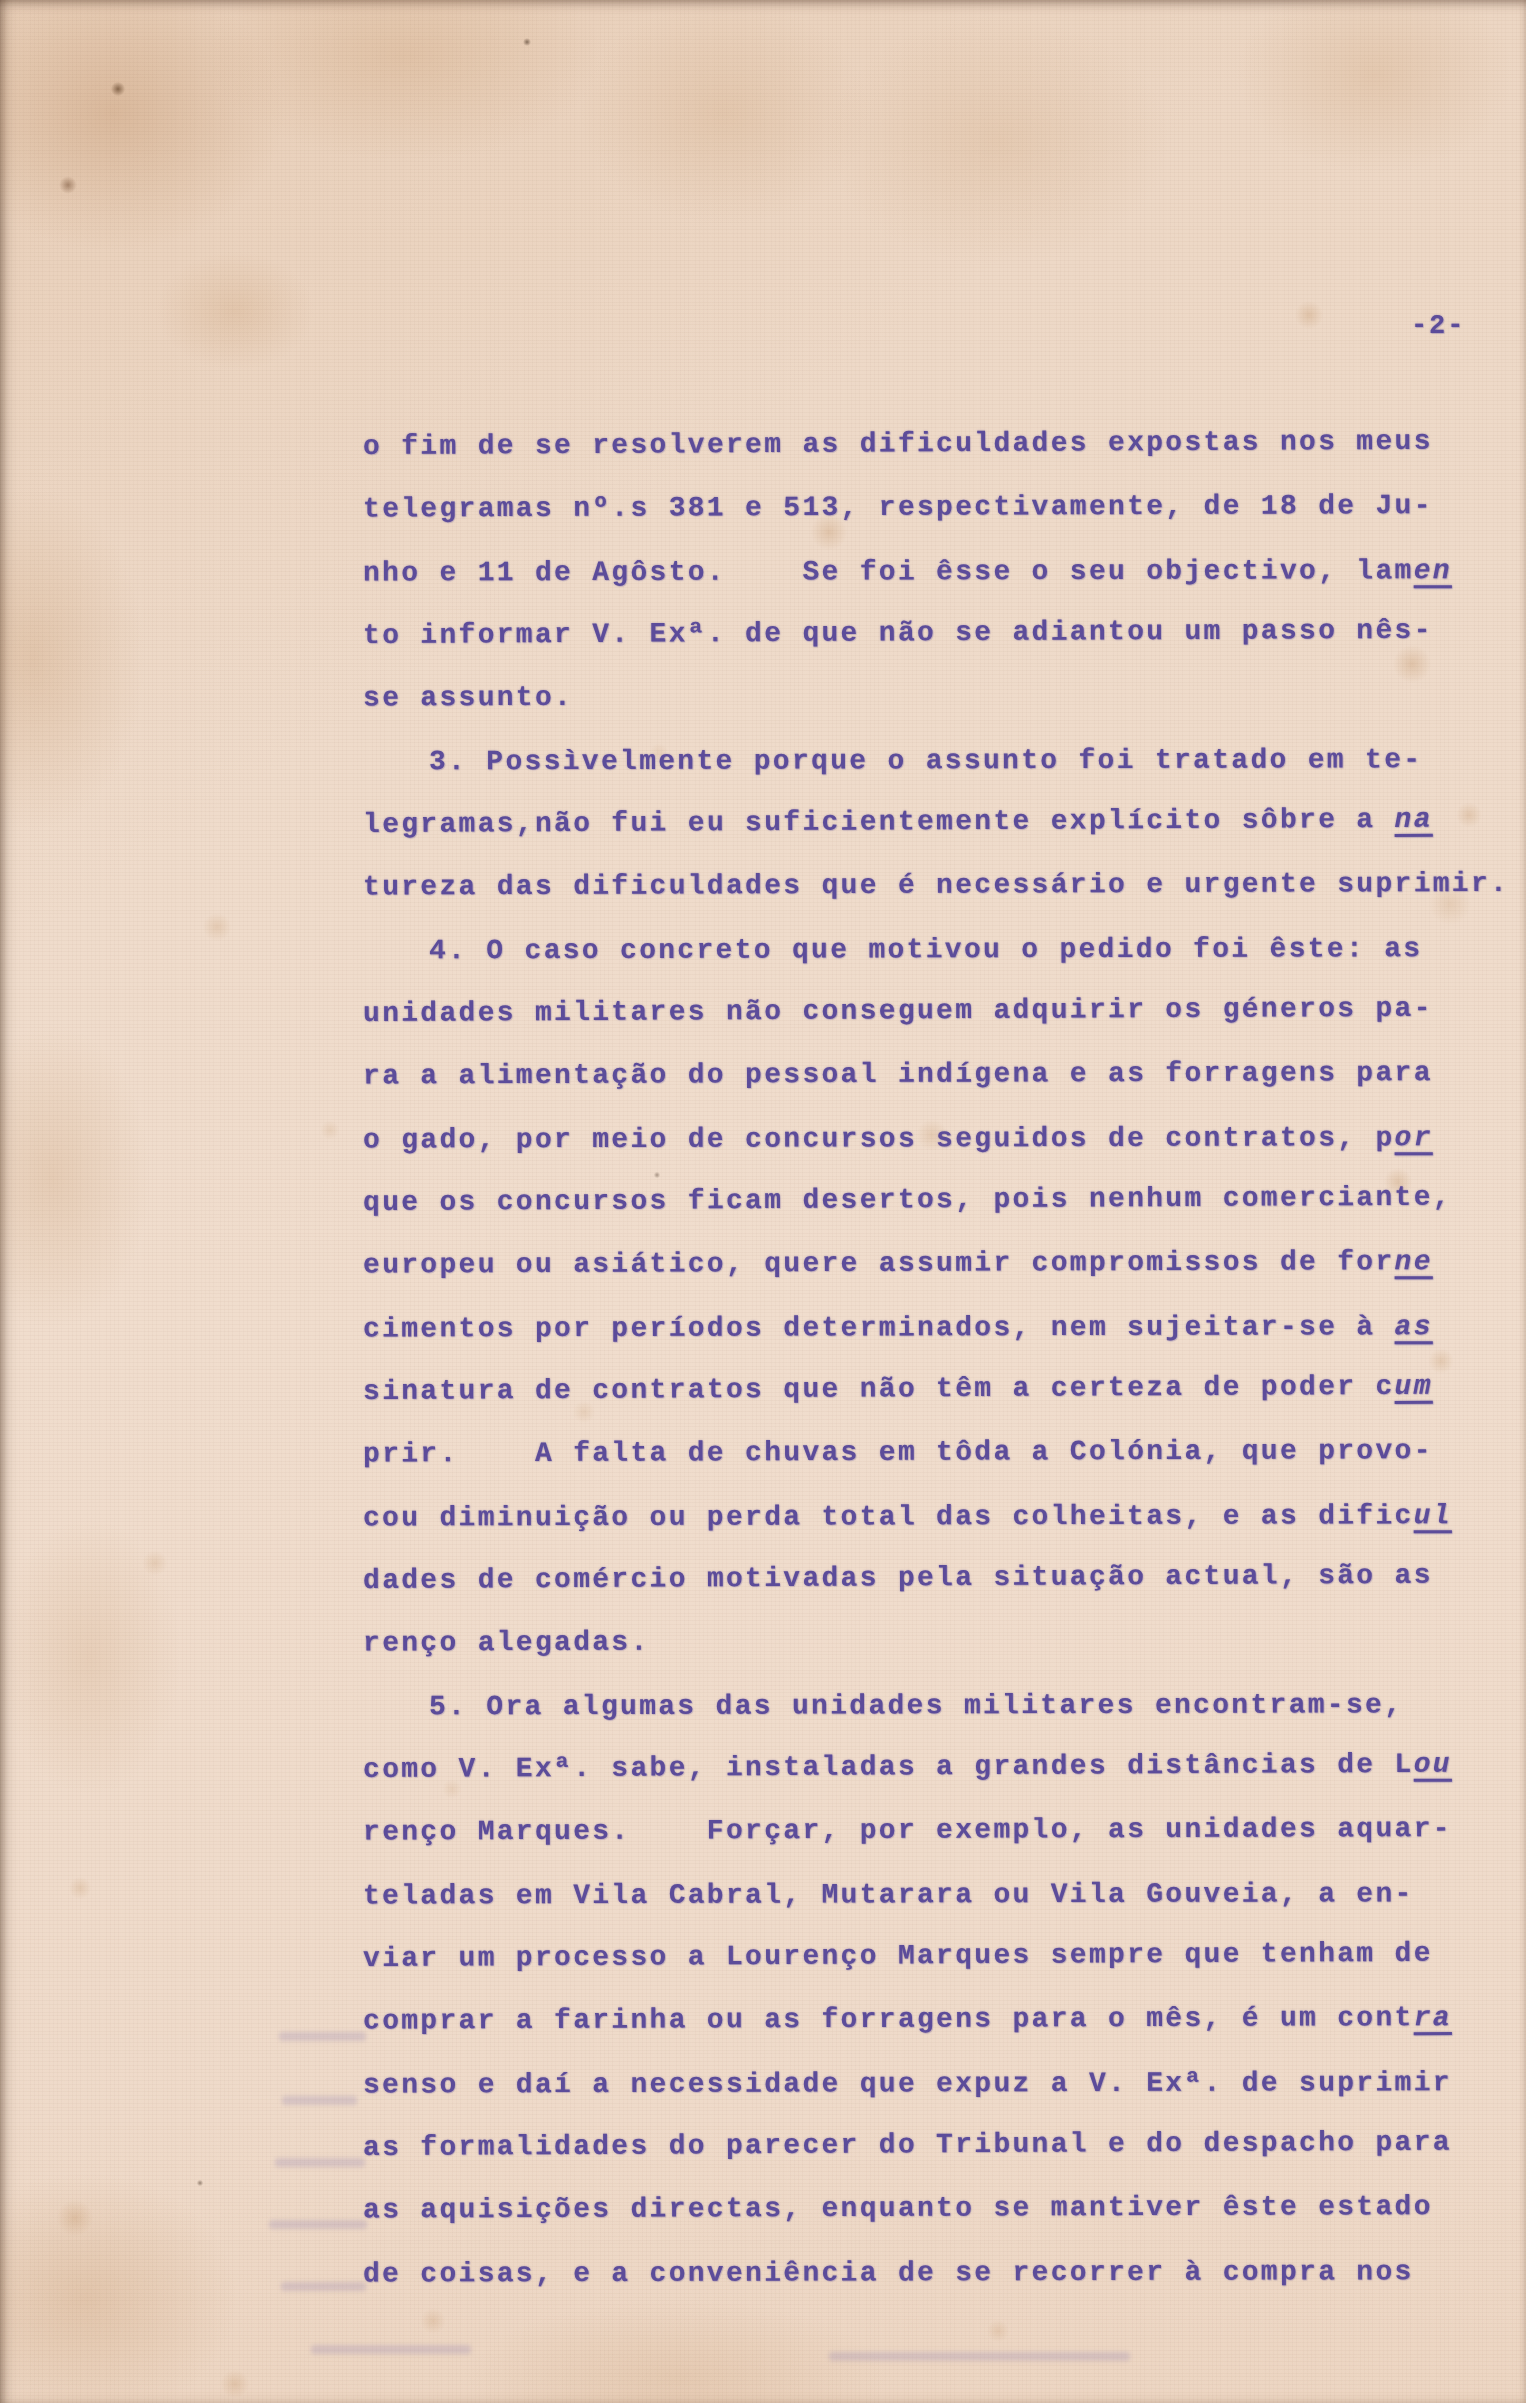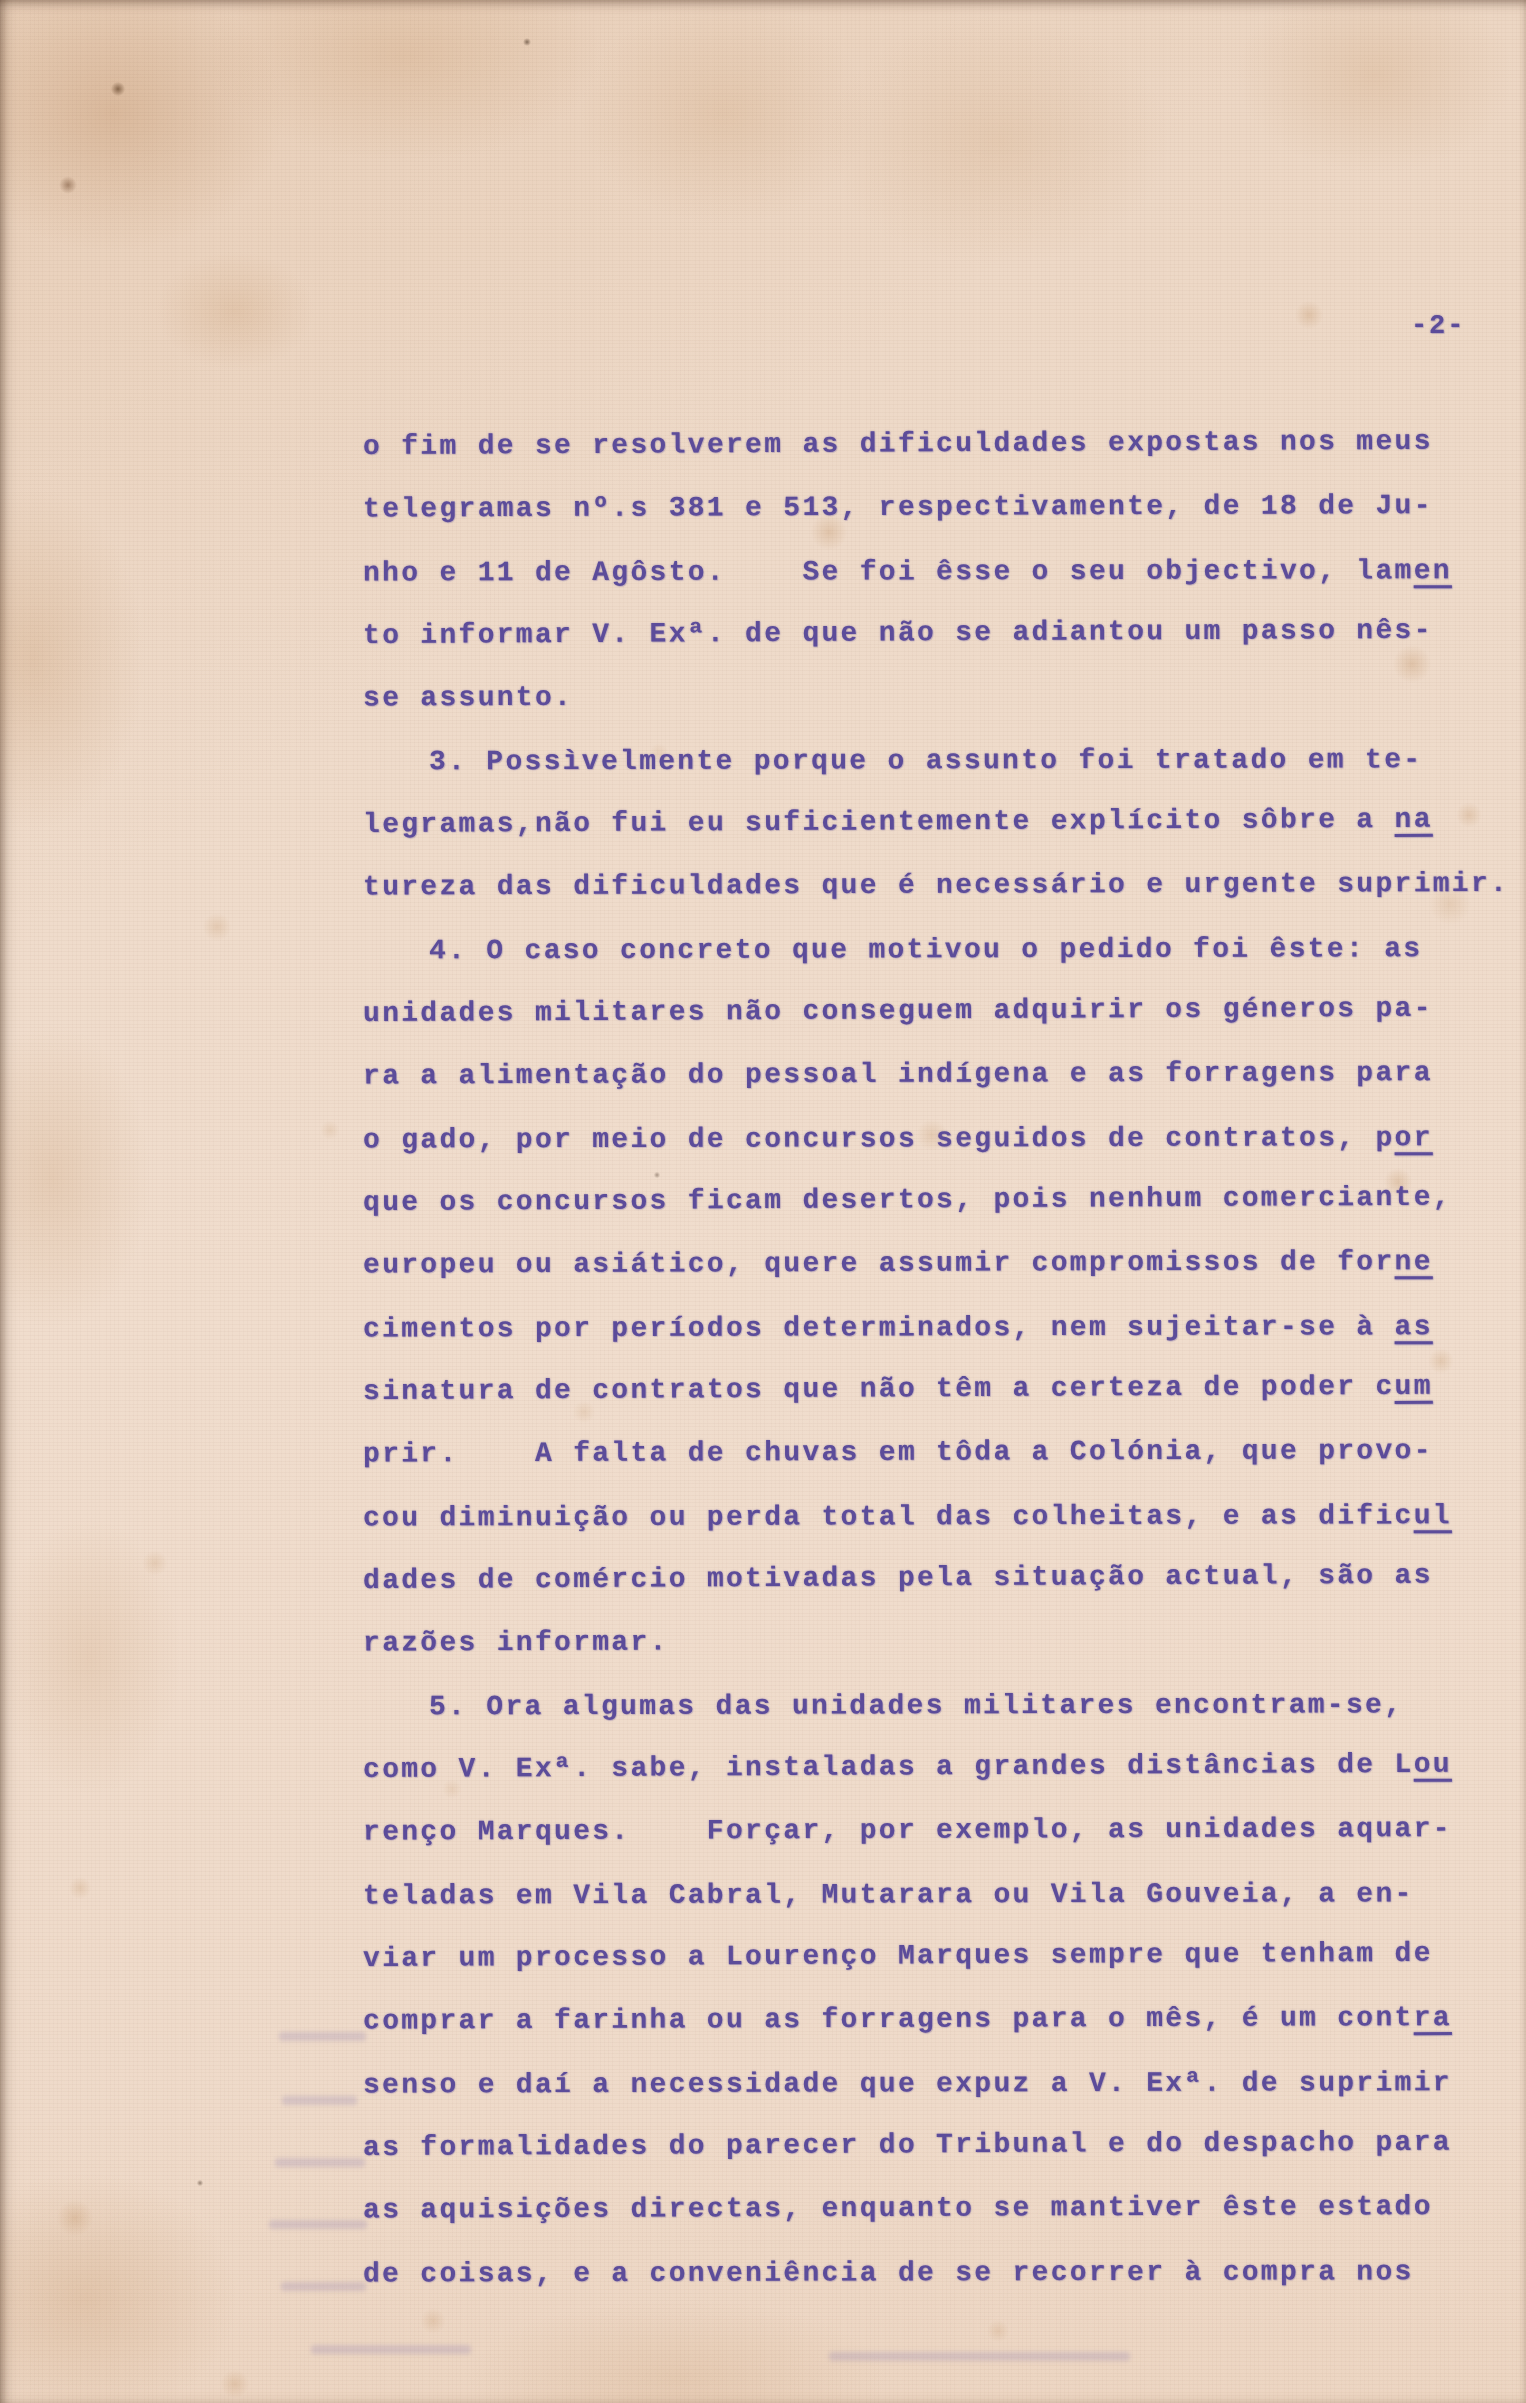--- a/index.html
+++ b/index.html
@@ -96,20 +96,21 @@
     transform-origin:left center;
   }
   .line:nth-child(3n)  {transform:translateY(0.5px) rotate(-0.12deg);}
   .line:nth-child(3n+1){transform:rotate(-0.28deg);}
   .line:nth-child(3n+2){transform:translateY(-0.5px) rotate(-0.18deg);}
   .line.indent{padding-left:66px;}
   .useg{
     text-decoration:underline;
     text-decoration-thickness:2.8px;
     text-underline-offset:6.6px;
+    font-style:italic;
   }
 </style>
 </head>
 <body style="--ink: #5c4c9a; background: rgb(237, 218, 201);">
 
 <div class="page">
   <div class="stains"></div>
   <div class="texture"></div>
   <div class="ghosts">
     <i class="g1"></i>
@@ -134,21 +135,21 @@
       <div class="line"><span>unidades militares não conseguem adquirir os géneros pa-</span></div>
       <div class="line"><span>ra a alimentação do pessoal indígena e as forragens para</span></div>
       <div class="line"><span>o gado, por meio de concursos seguidos de contratos, p</span><span class="useg">or</span></div>
       <div class="line"><span>que os concursos ficam desertos, pois nenhum comerciante,</span></div>
       <div class="line"><span>europeu ou asiático, quere assumir compromissos de for</span><span class="useg">ne</span></div>
       <div class="line"><span>cimentos por períodos determinados, nem sujeitar-se à </span><span class="useg">as</span></div>
       <div class="line"><span>sinatura de contratos que não têm a certeza de poder c</span><span class="useg">um</span></div>
       <div class="line"><span>prir.    A falta de chuvas em tôda a Colónia, que provo-</span></div>
       <div class="line"><span>cou diminuição ou perda total das colheitas, e as dific</span><span class="useg">ul</span></div>
       <div class="line"><span>dades de comércio motivadas pela situação actual, são as</span></div>
-      <div class="line"><span>razões informar.</span></div>
+      <div class="line"><span>renço alegadas.</span></div>
       <div class="line indent"><span>5. Ora algumas das unidades militares encontram-se,</span></div>
       <div class="line"><span>como V. Exª. sabe, instaladas a grandes distâncias de L</span><span class="useg">ou</span></div>
       <div class="line"><span>renço Marques.    Forçar, por exemplo, as unidades aquar-</span></div>
       <div class="line"><span>teladas em Vila Cabral, Mutarara ou Vila Gouveia, a en-</span></div>
       <div class="line"><span>viar um processo a Lourenço Marques sempre que tenham de</span></div>
       <div class="line"><span>comprar a farinha ou as forragens para o mês, é um cont</span><span class="useg">ra</span></div>
       <div class="line"><span>senso e daí a necessidade que expuz a V. Exª. de suprimir</span></div>
       <div class="line"><span>as formalidades do parecer do Tribunal e do despacho para</span></div>
       <div class="line"><span>as aquisições directas, enquanto se mantiver êste estado</span></div>
       <div class="line"><span>de coisas, e a conveniência de se recorrer à compra nos</span></div>

